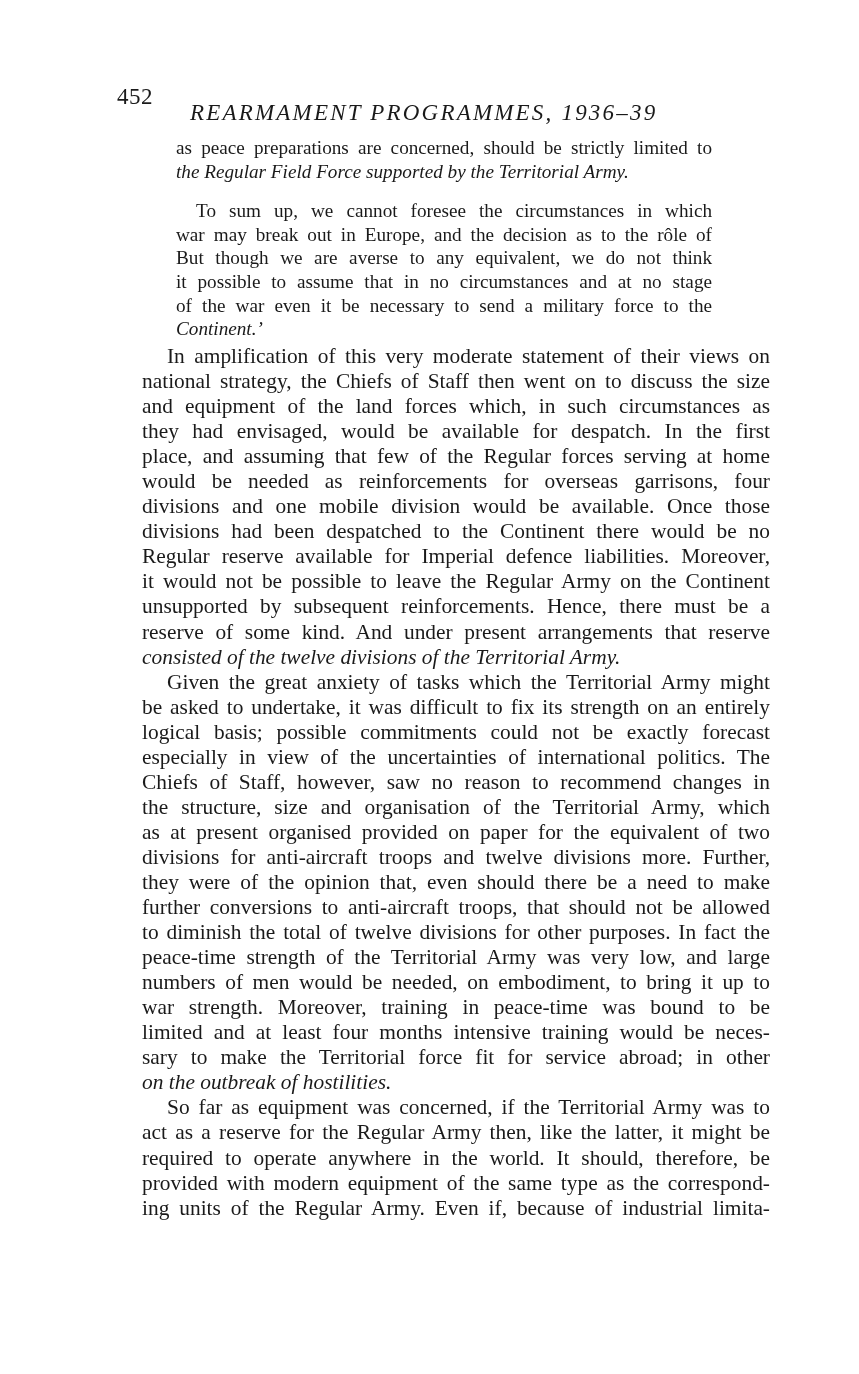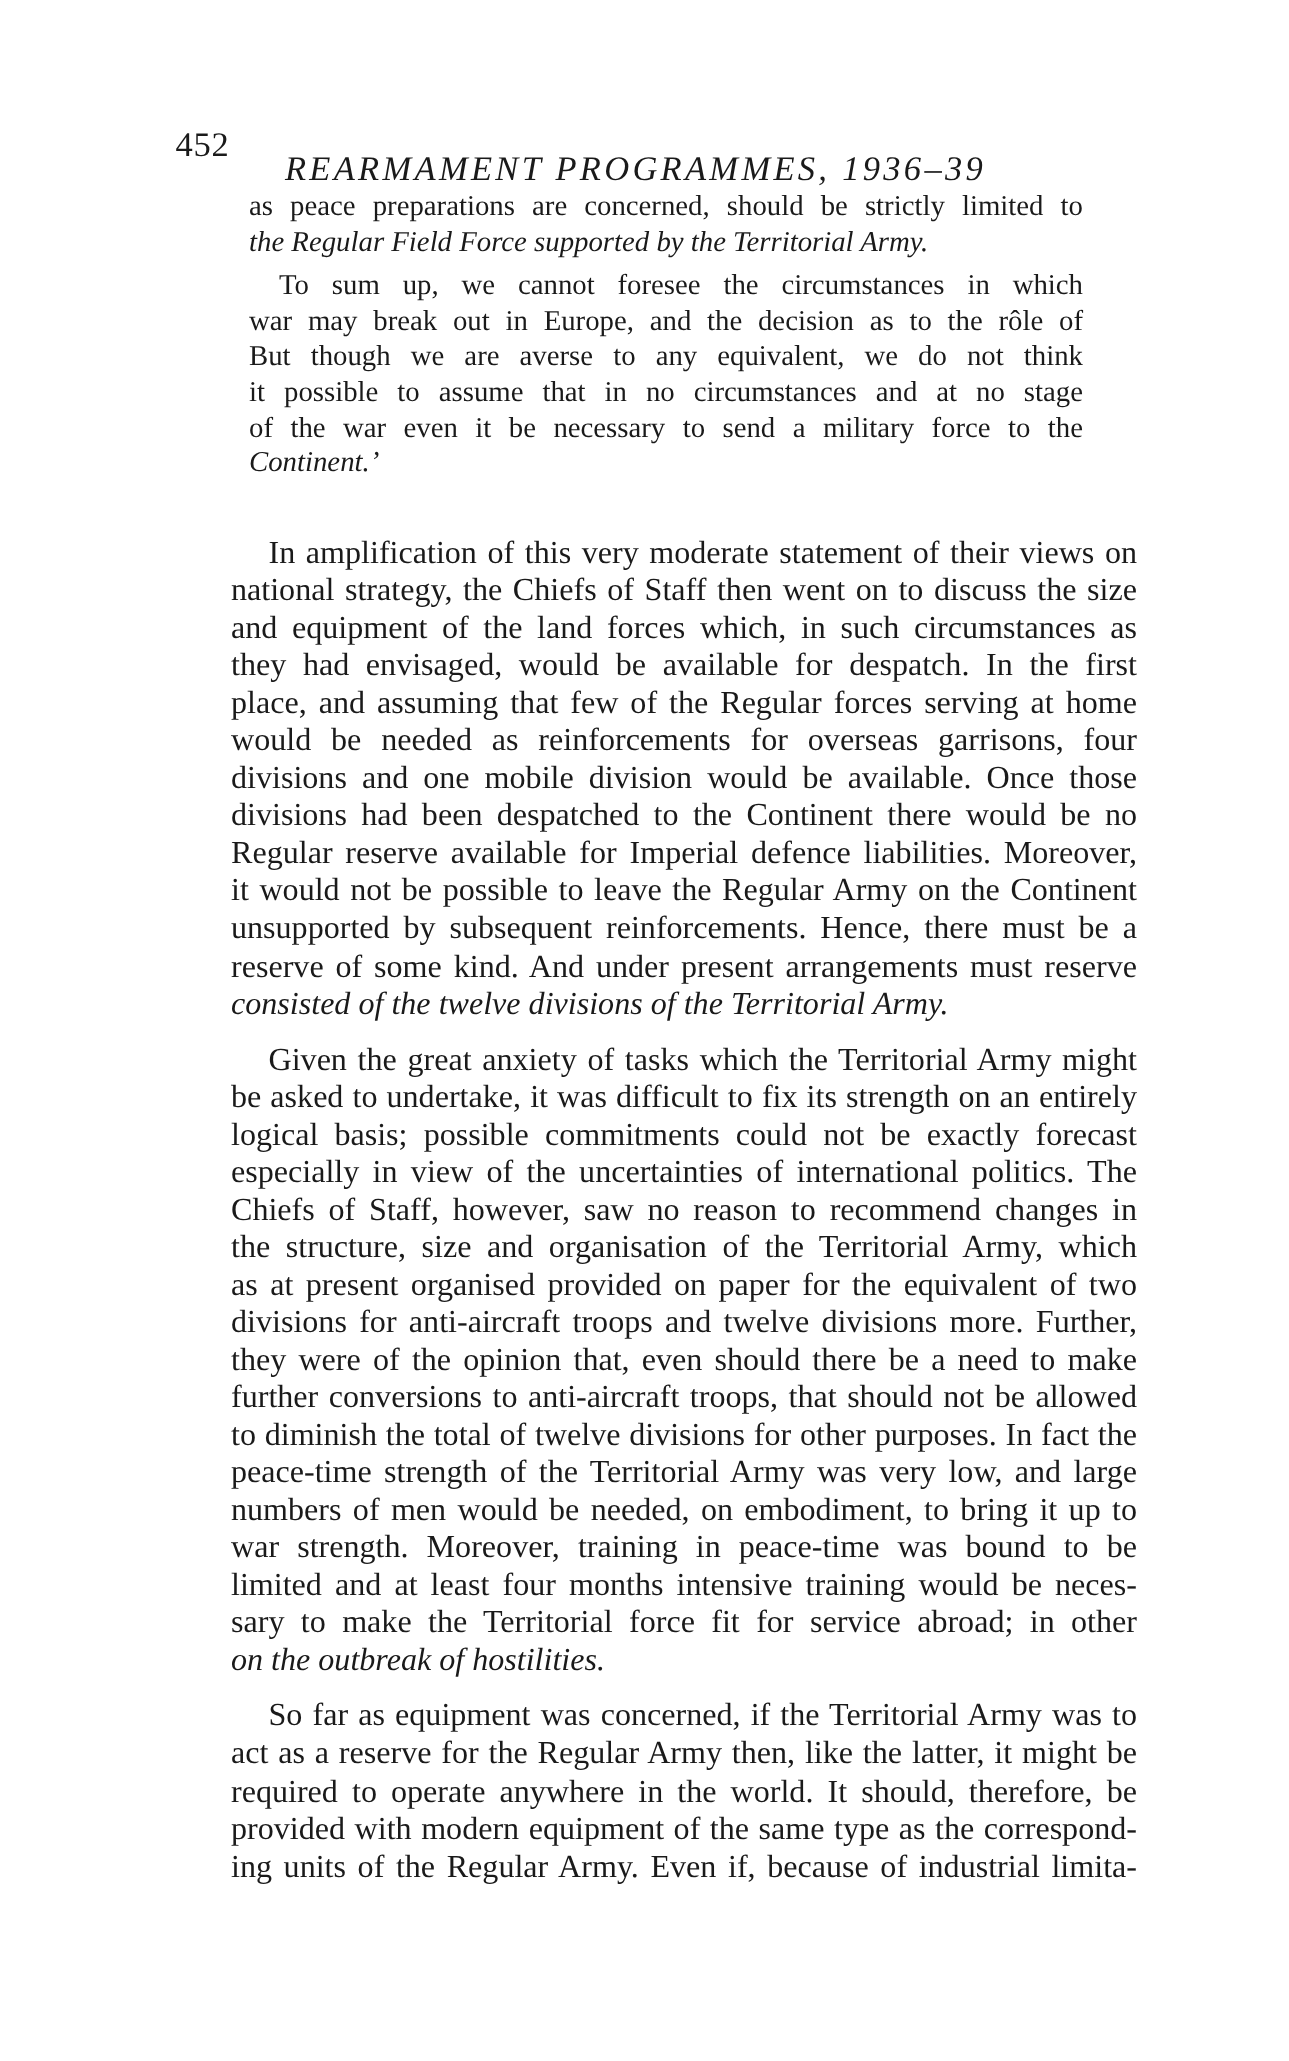--- a/index.html
+++ b/index.html
@@ -51,33 +51,33 @@
   .quote-block {
     position: absolute;
     left: 160px;
     top: 120px;
     width: 568px;
     font-size: 19.2px;
     line-height: 23.6px;
     text-align: justify;
   }
   .quote-block p {
-    margin: 6px;
+    margin: 16px;
   }
   .body-text {
     position: absolute;
     left: 117px;
     top: 344px;
     width: 653px;
     font-size: 21.4px;
     line-height: 25.05px;
     text-align: justify;
   }
   .body-text p {
-    margin: 12px;
+    margin: 0;
     text-indent: 25px;
   }
   .line {
     display: block;
     text-align: justify;
     text-align-last: justify;
     white-space: nowrap;
   }
   .line.last {
     text-align-last: left;
@@ -115,21 +115,21 @@
       <span class="line">national strategy, the Chiefs of Staff then went on to discuss the size</span>
       <span class="line">and equipment of the land forces which, in such circumstances as</span>
       <span class="line">they had envisaged, would be available for despatch. In the first</span>
       <span class="line">place, and assuming that few of the Regular forces serving at home</span>
       <span class="line">would be needed as reinforcements for overseas garrisons, four</span>
       <span class="line">divisions and one mobile division would be available. Once those</span>
       <span class="line">divisions had been despatched to the Continent there would be no</span>
       <span class="line">Regular reserve available for Imperial defence liabilities. Moreover,</span>
       <span class="line">it would not be possible to leave the Regular Army on the Continent</span>
       <span class="line">unsupported by subsequent reinforcements. Hence, there must be a</span>
-      <span class="line">reserve of some kind. And under present arrangements must reserve</span>
+      <span class="line">reserve of some kind. And under present arrangements that reserve</span>
       <span class="line last">consisted of the twelve divisions of the Territorial Army.</span>
     </p>
     <p>
       <span class="line" style="padding-left:25px">Given the great anxiety of tasks which the Territorial Army might</span>
       <span class="line">be asked to undertake, it was difficult to fix its strength on an entirely</span>
       <span class="line">logical basis; possible commitments could not be exactly forecast</span>
       <span class="line">especially in view of the uncertainties of international politics. The</span>
       <span class="line">Chiefs of Staff, however, saw no reason to recommend changes in</span>
       <span class="line">the structure, size and organisation of the Territorial Army, which</span>
       <span class="line">as at present organised provided on paper for the equivalent of two</span>

